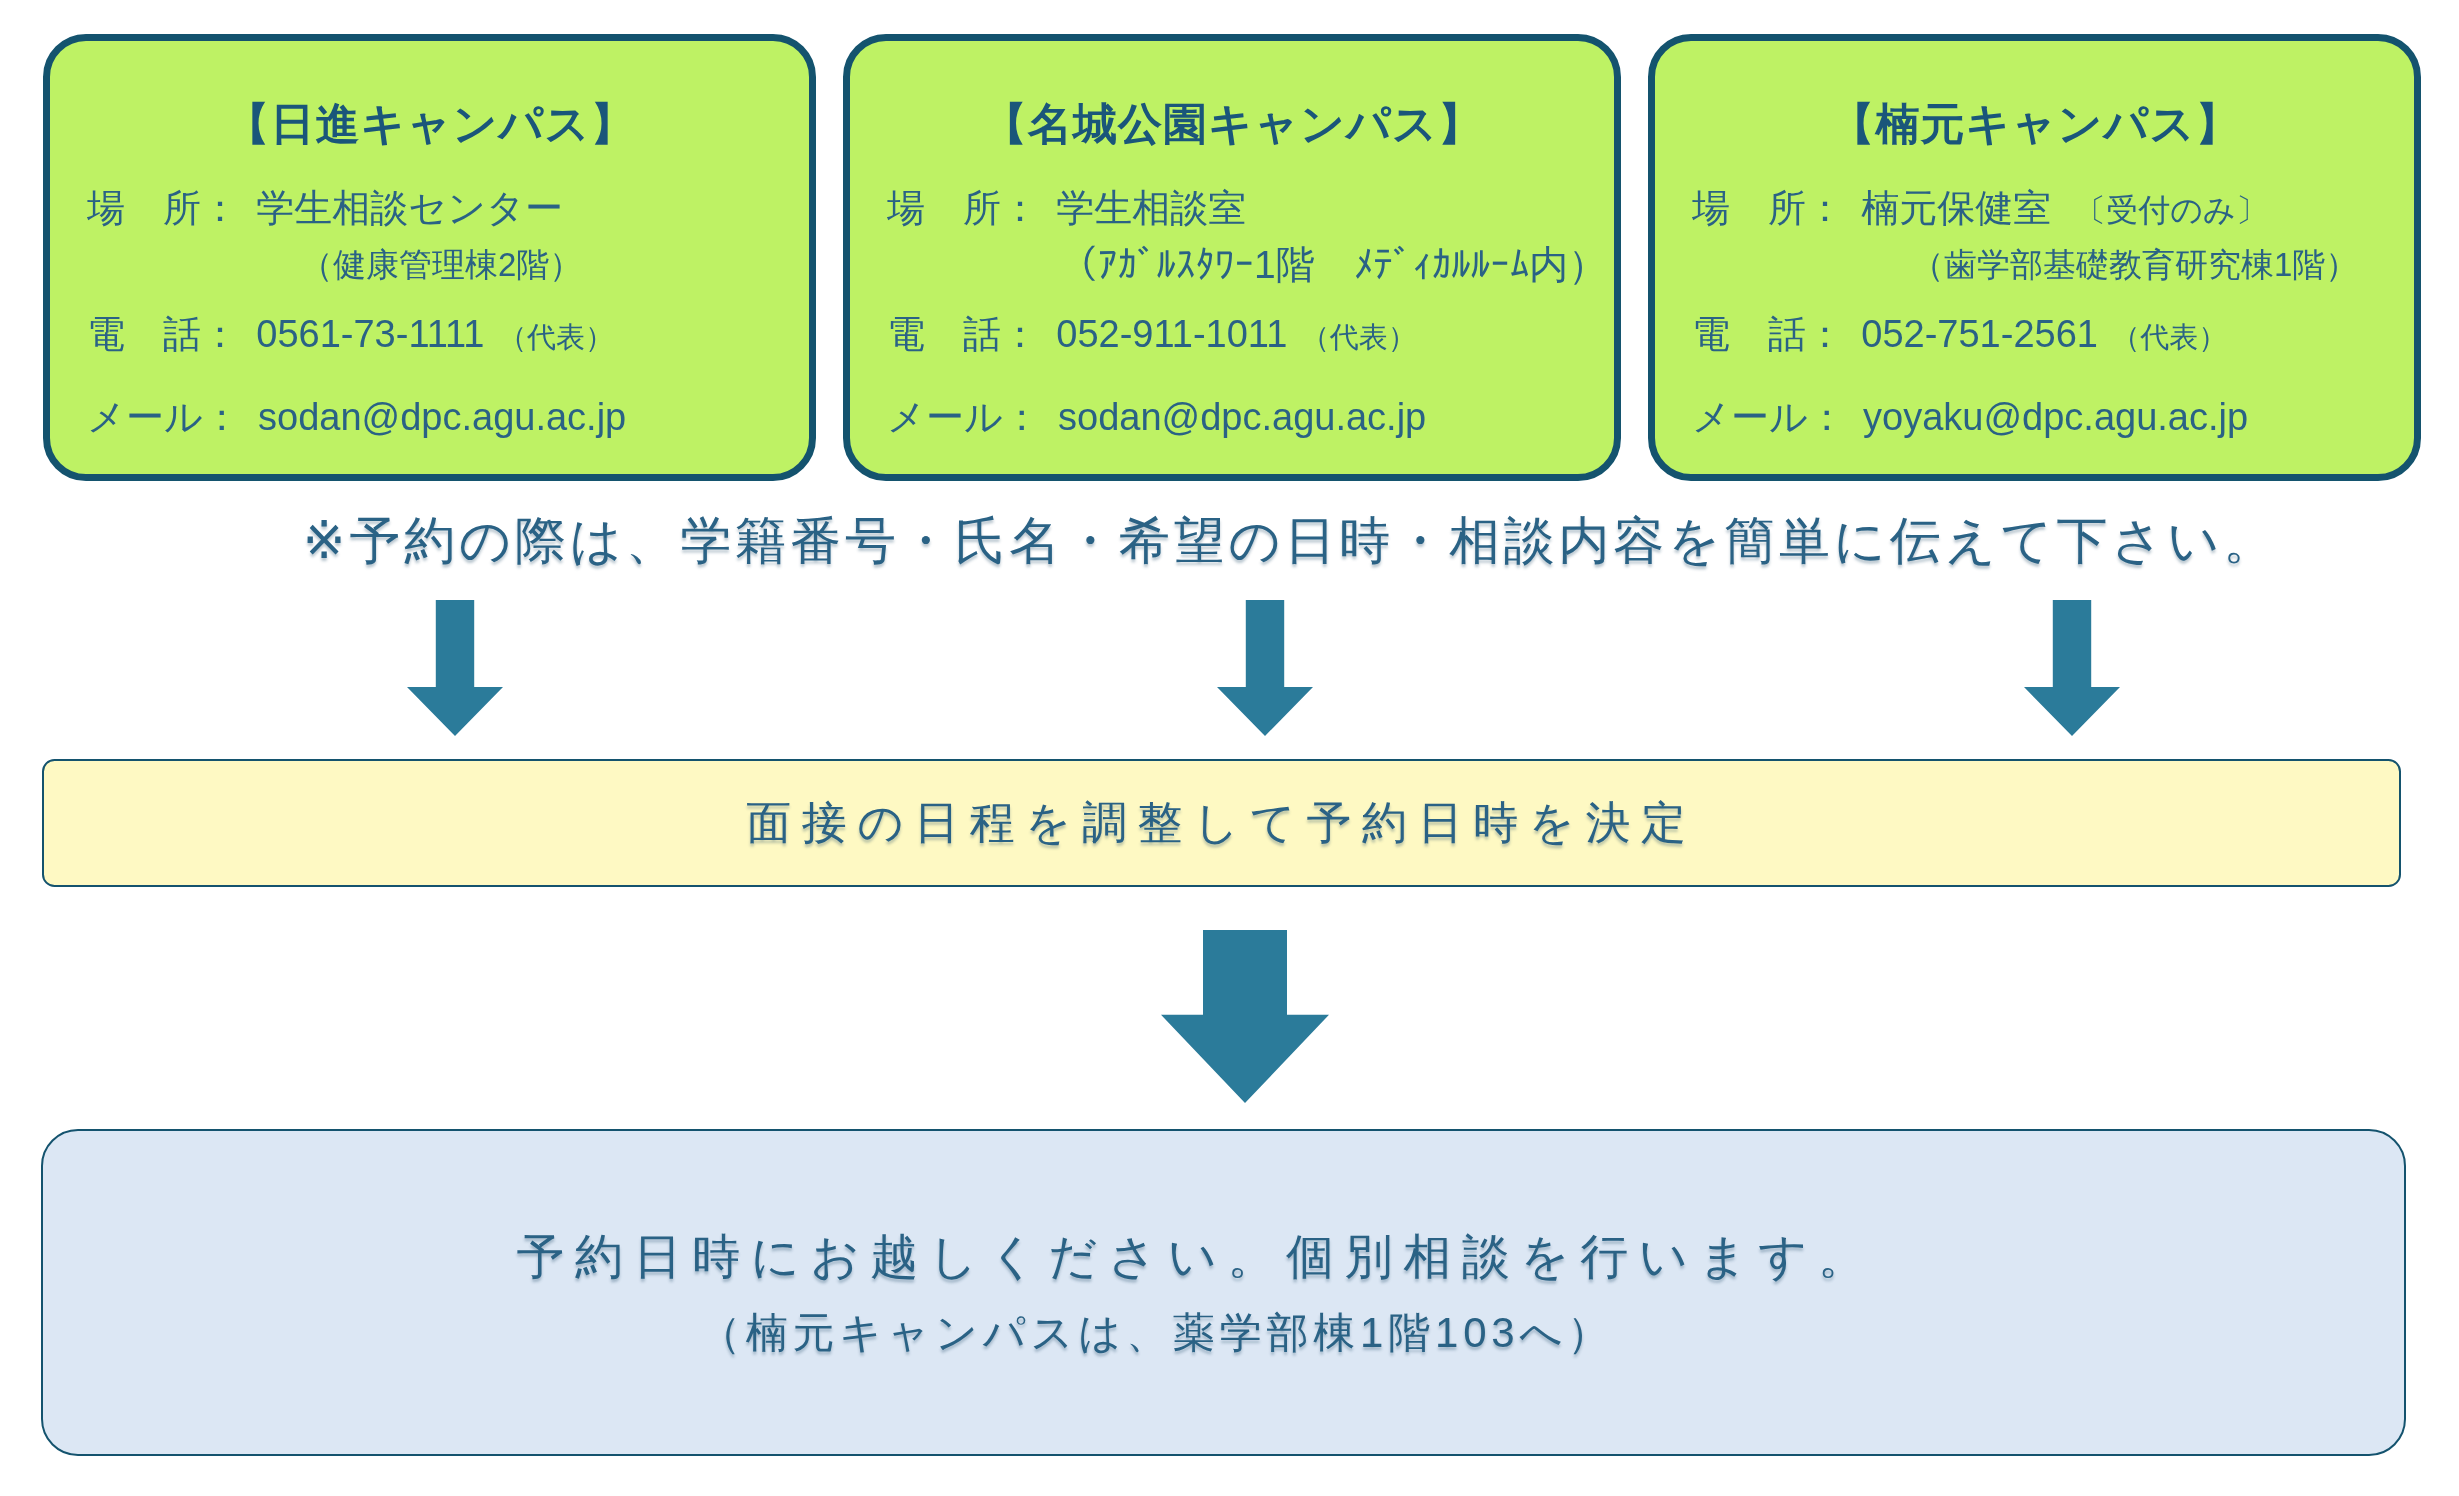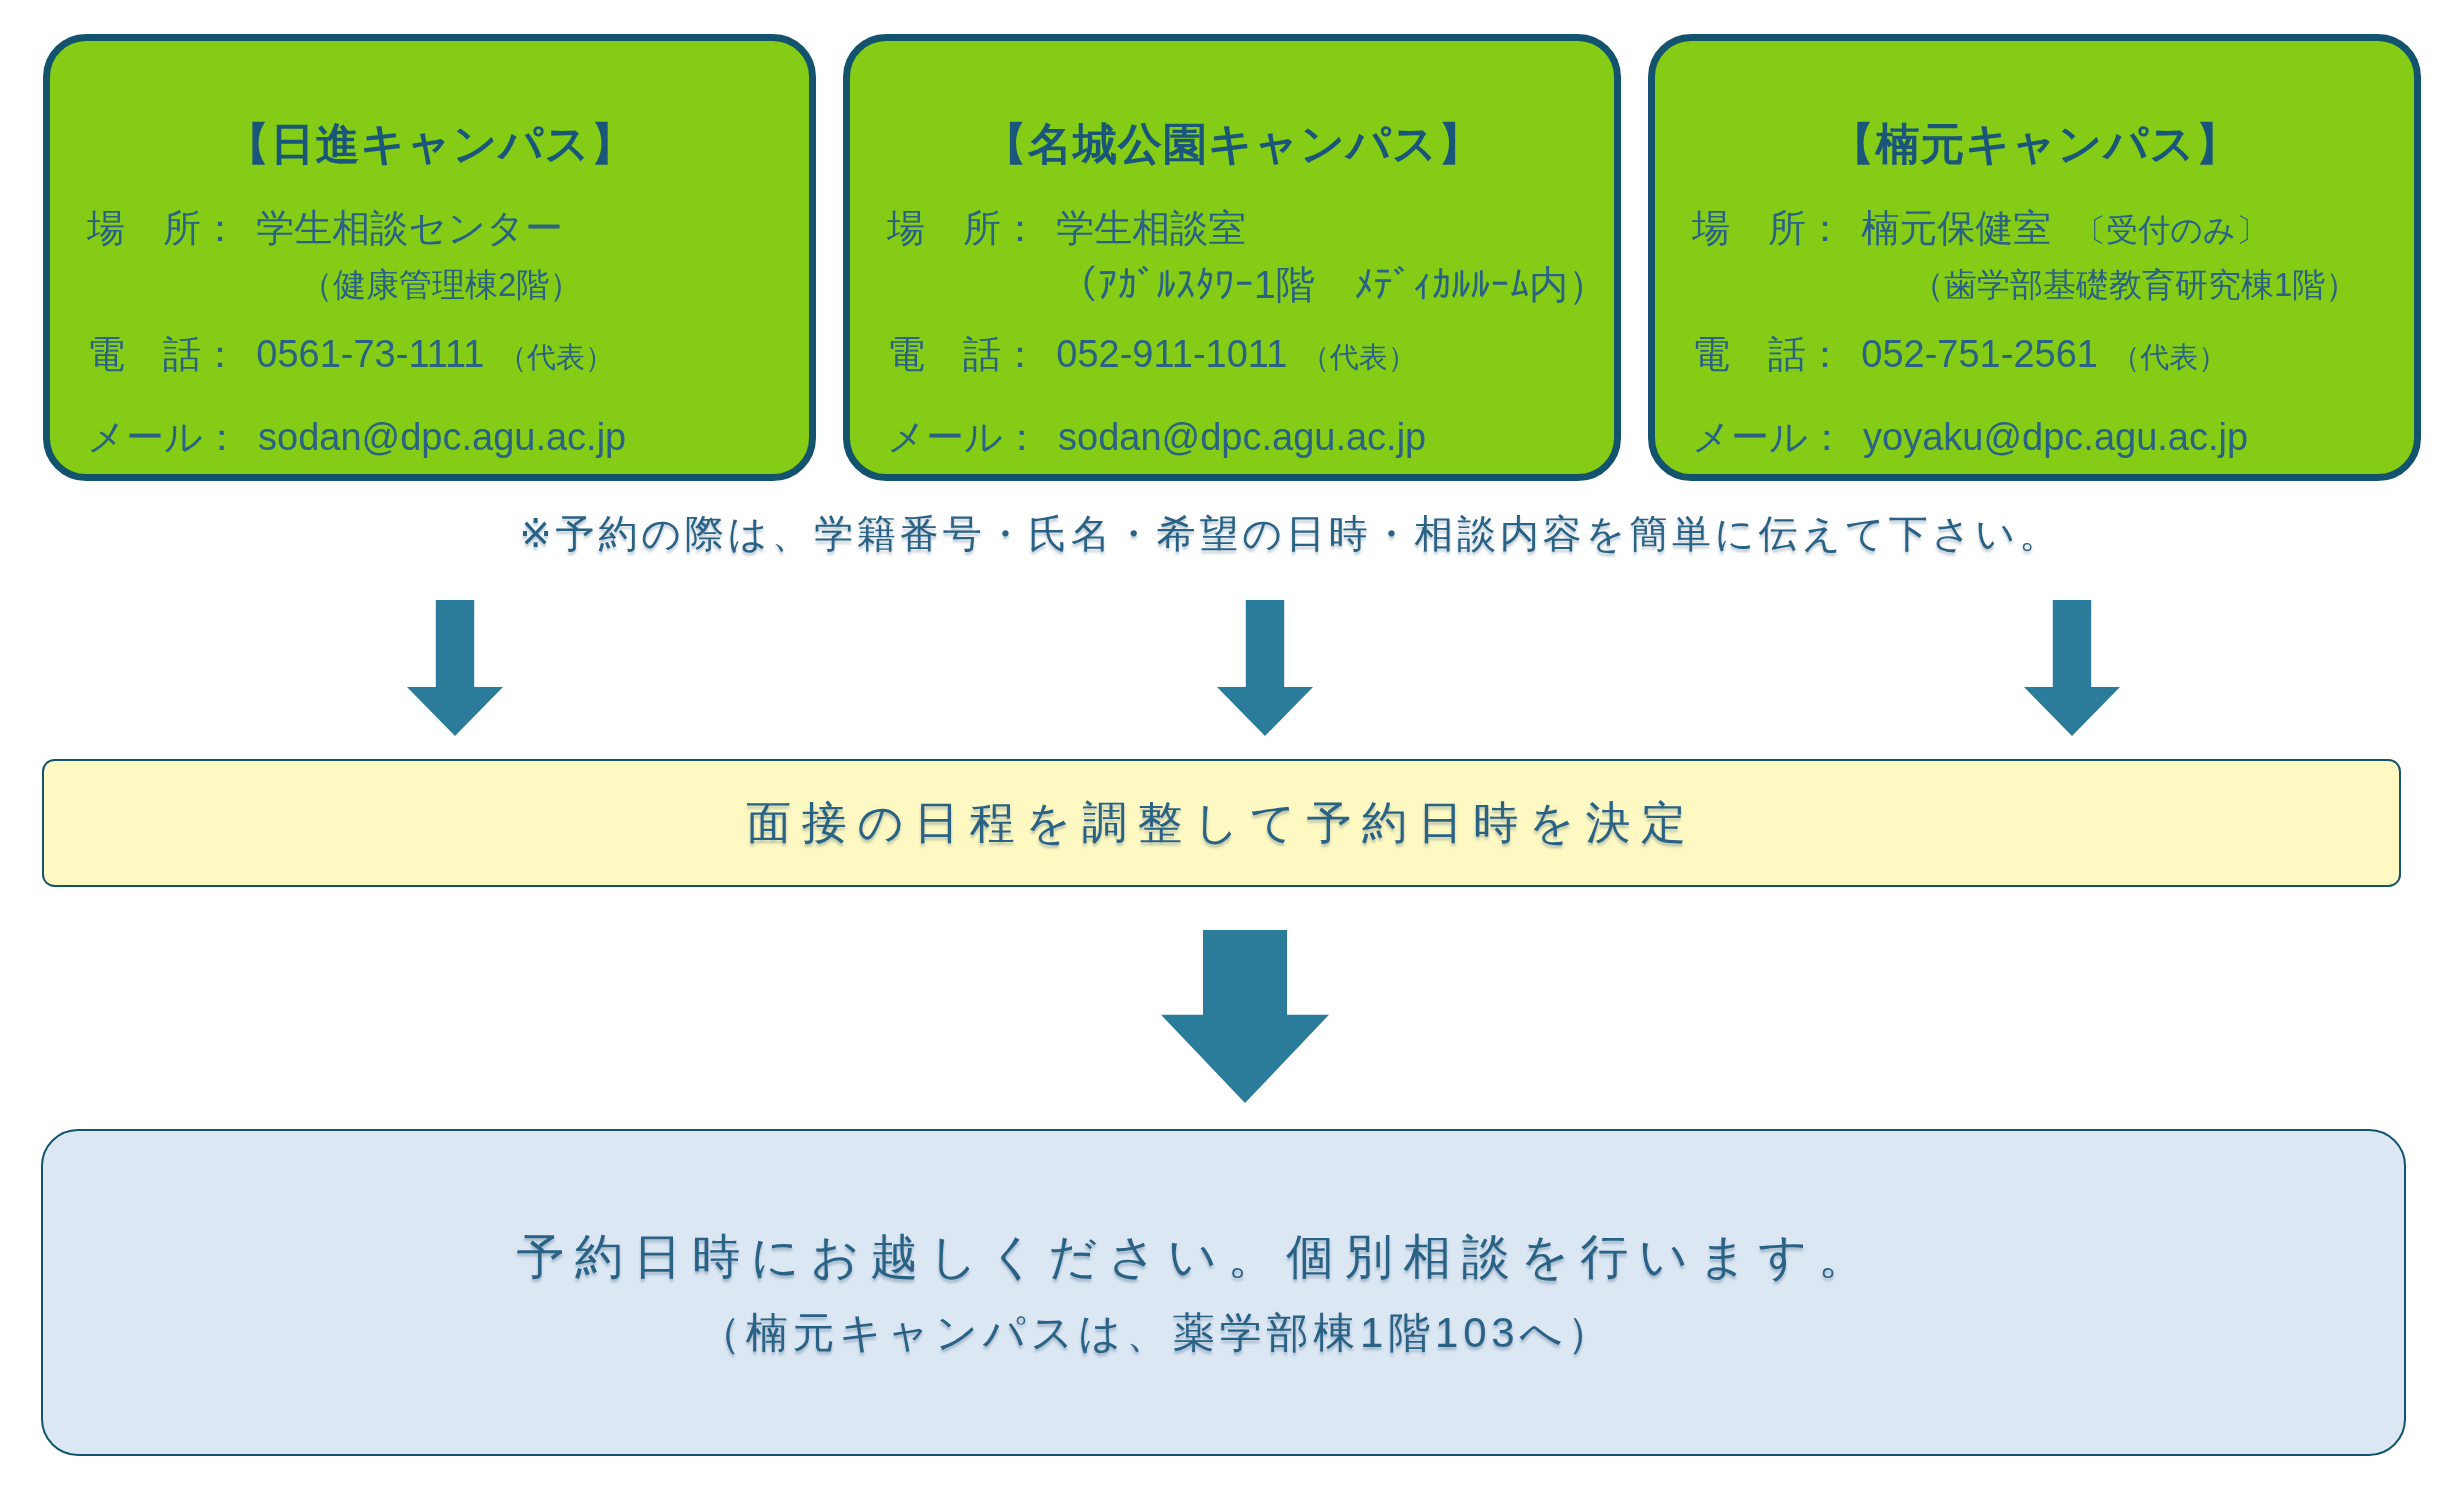--- a/index.html
+++ b/index.html
@@ -18,24 +18,24 @@
   .cards{
     position:absolute;
     left:43px; top:34px;
     width:2378px; height:447px;
     display:flex;
     justify-content:space-between;
   }
   .card{
     box-sizing:border-box;
     height:447px;
-    background:#84cc16;
+    background:#bef264;
     border:7.7px solid #14536e;
     border-radius:43px;
-    padding:76px 35px 0 37px;
+    padding:56px 35px 0 37px;
   }
   .card.b0{width:773px;}
   .card.b1{width:778px;}
   .card.b2{width:773px;}
   .card-title{
     text-align:center;
     font-size:44px;
     font-weight:700;
     color:#1a567a;
     line-height:54px;
@@ -59,21 +59,21 @@
   .b1 .r2{padding-left:172px; font-size:39px;}
   .b2 .r2{padding-left:219px;}
   
   .note{
     position:absolute;
     left:0; top:507px;
     width:2393px;
     padding-left:188px;
     box-sizing:border-box;
     text-align:center;
-    font-size:39px;
+    font-size:51px;
     letter-spacing:3.8px;
     color:#2a6285;
     text-shadow:0 2.9px 2.9px rgba(23,66,96,0.30);
     white-space:nowrap;
   }
   
   .arrow{
     position:absolute;
     background:#2b7b9a;
     filter:drop-shadow(0 1.9px 1px rgba(20,60,85,0.25));

